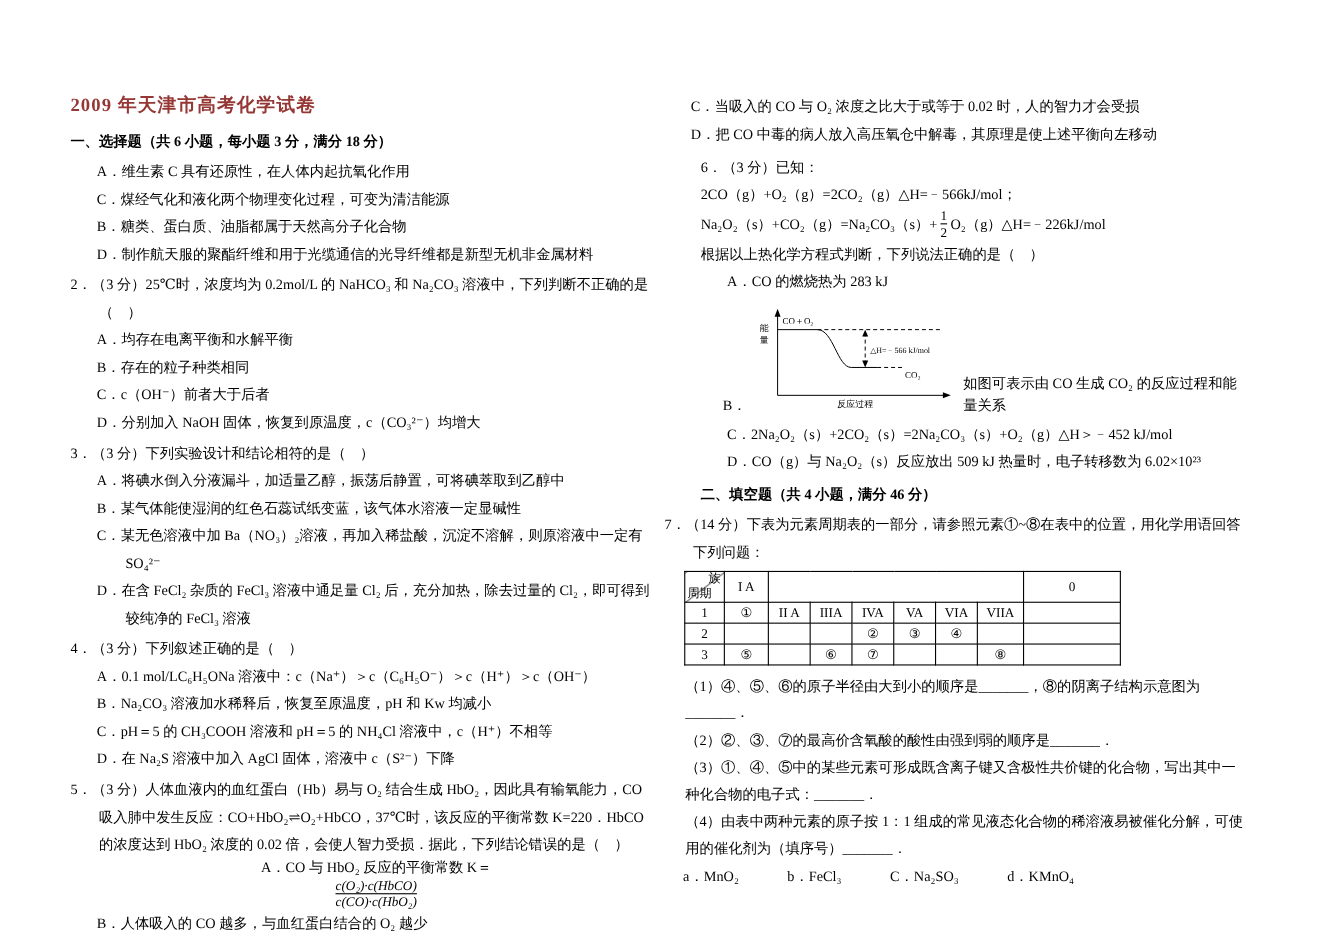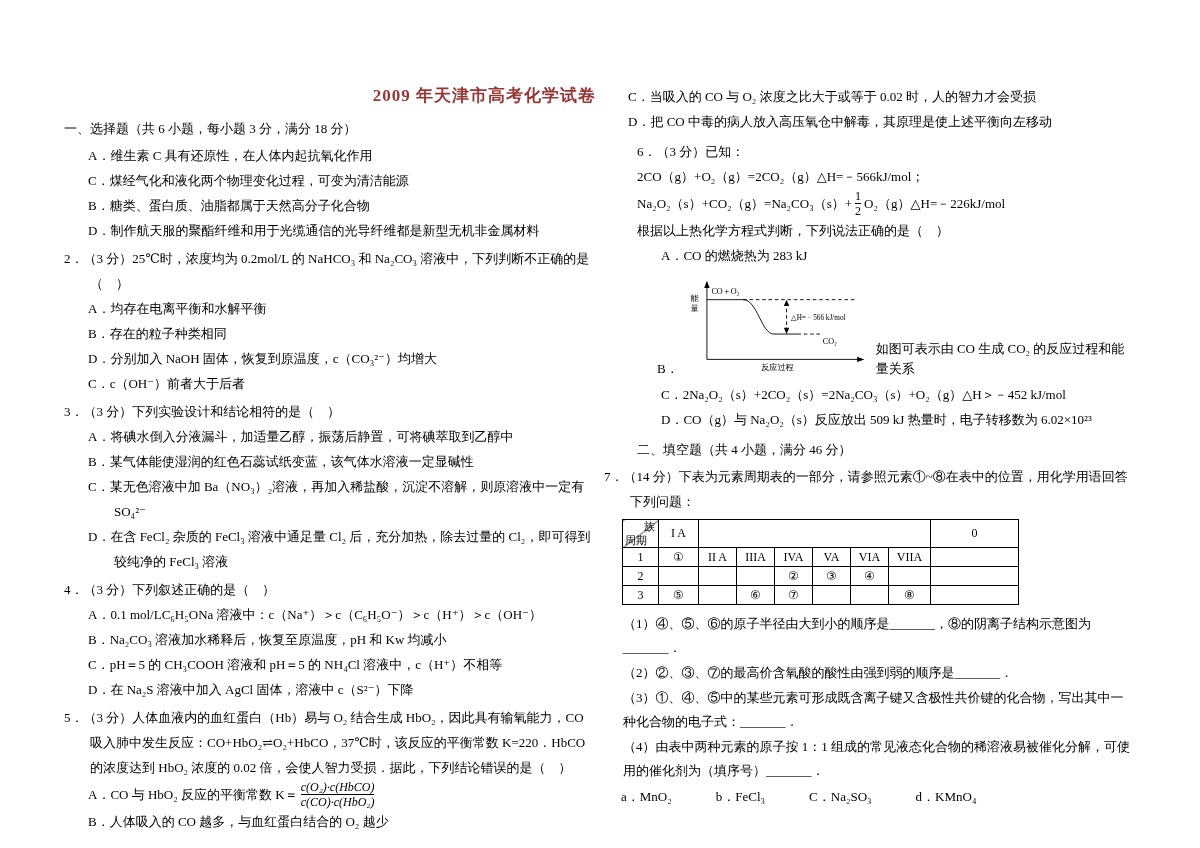--- a/index.html
+++ b/index.html
@@ -2,34 +2,34 @@
 <html><head>
 <meta charset="utf-8">
 <style>
   * { margin:0; padding:0; box-sizing:border-box; }
   html,body { width:1200px; height:848px; background:#ffffff; }
   body { font-family:"Liberation Serif","DejaVu Serif",serif; color:#000; font-size:13px; }
   .page { position:relative; width:1200px; height:848px; overflow:hidden; background:#fff; }
   .col { position:absolute; top:84px; width:532px; }
   .col-left  { left:64px; }
   .col-right { left:604px; }
-  .title { font-size:17px; font-weight:bold; color:#953735; text-align:right; margin-bottom:9px; letter-spacing:1px; }
-  .sec  { font-weight:normal; line-height:25px; margin-bottom:2px; }
+  .title { font-size:17px; font-weight:bold; color:#953735; text-align:left; margin-bottom:9px; letter-spacing:1px; }
+  .sec  { font-weight:bold; line-height:25px; margin-bottom:2px; }
   .line { line-height:25px; }
   .stem { padding-left:26px; text-indent:-26px; line-height:25px; }
   .opt  { padding-left:50px; text-indent:-26px; line-height:25px; }
   .q { margin-bottom:3px; }
   .gap-top { margin-top:5px;margin-left:33px; }
 
   
   .frac { display:inline-flex; flex-direction:column; align-items:center; vertical-align:middle; margin:0 3px; font-size:12px; line-height:14px; }
   .frac .fden { border-top:1px solid #000; }
   .mathit { font-style:italic; }
   .flexline { display:flex; align-items:center; }
-  .fl-indent { margin-left:24px; }
+  .fl-indent { margin-left:24px;flex-direction:column; }
 
   
   .figrow { display:flex; align-items:flex-end; gap:8px; margin:3px 0 3px 20px; }
   .figrow .blabel { line-height:20px; }
   .figrow .bcap { line-height:20px; }
   .efig { display:block; }
   .ax   { stroke:#000; fill:none; stroke-width:1; }
   .dash { stroke-dasharray:4 3; }
   .fil  { fill:#000; stroke:none; }
   .t9 { font-size:9px; }
@@ -59,22 +59,22 @@
       <p class="opt">A．维生素 C 具有还原性，在人体内起抗氧化作用</p>
       <p class="opt">C．煤经气化和液化两个物理变化过程，可变为清洁能源</p>
       <p class="opt">B．糖类、蛋白质、油脂都属于天然高分子化合物</p>
       <p class="opt">D．制作航天服的聚酯纤维和用于光缆通信的光导纤维都是新型无机非金属材料</p>
     </div>
 
     <div class="q">
       <p class="stem">2．（3 分）25℃时，浓度均为 0.2mol/L 的 NaHCO₃ 和 Na₂CO₃ 溶液中，下列判断不正确的是（　）</p>
       <p class="opt">A．均存在电离平衡和水解平衡</p>
       <p class="opt">B．存在的粒子种类相同</p>
+      <p class="opt">C．c（OH⁻）前者大于后者</p>
       <p class="opt">D．分别加入 NaOH 固体，恢复到原温度，c（CO₃²⁻）均增大</p>
-      <p class="opt">C．c（OH⁻）前者大于后者</p>
     </div>
 
     <div class="q">
       <p class="stem">3．（3 分）下列实验设计和结论相符的是（　）</p>
       <p class="opt">A．将碘水倒入分液漏斗，加适量乙醇，振荡后静置，可将碘萃取到乙醇中</p>
       <p class="opt">B．某气体能使湿润的红色石蕊试纸变蓝，该气体水溶液一定显碱性</p>
       <p class="opt">C．某无色溶液中加 Ba（NO₃）₂溶液，再加入稀盐酸，沉淀不溶解，则原溶液中一定有 SO₄²⁻</p>
       <p class="opt">D．在含 FeCl₂ 杂质的 FeCl₃ 溶液中通足量 Cl₂ 后，充分加热，除去过量的 Cl₂，即可得到较纯净的 FeCl₃ 溶液</p>
     </div>
 

